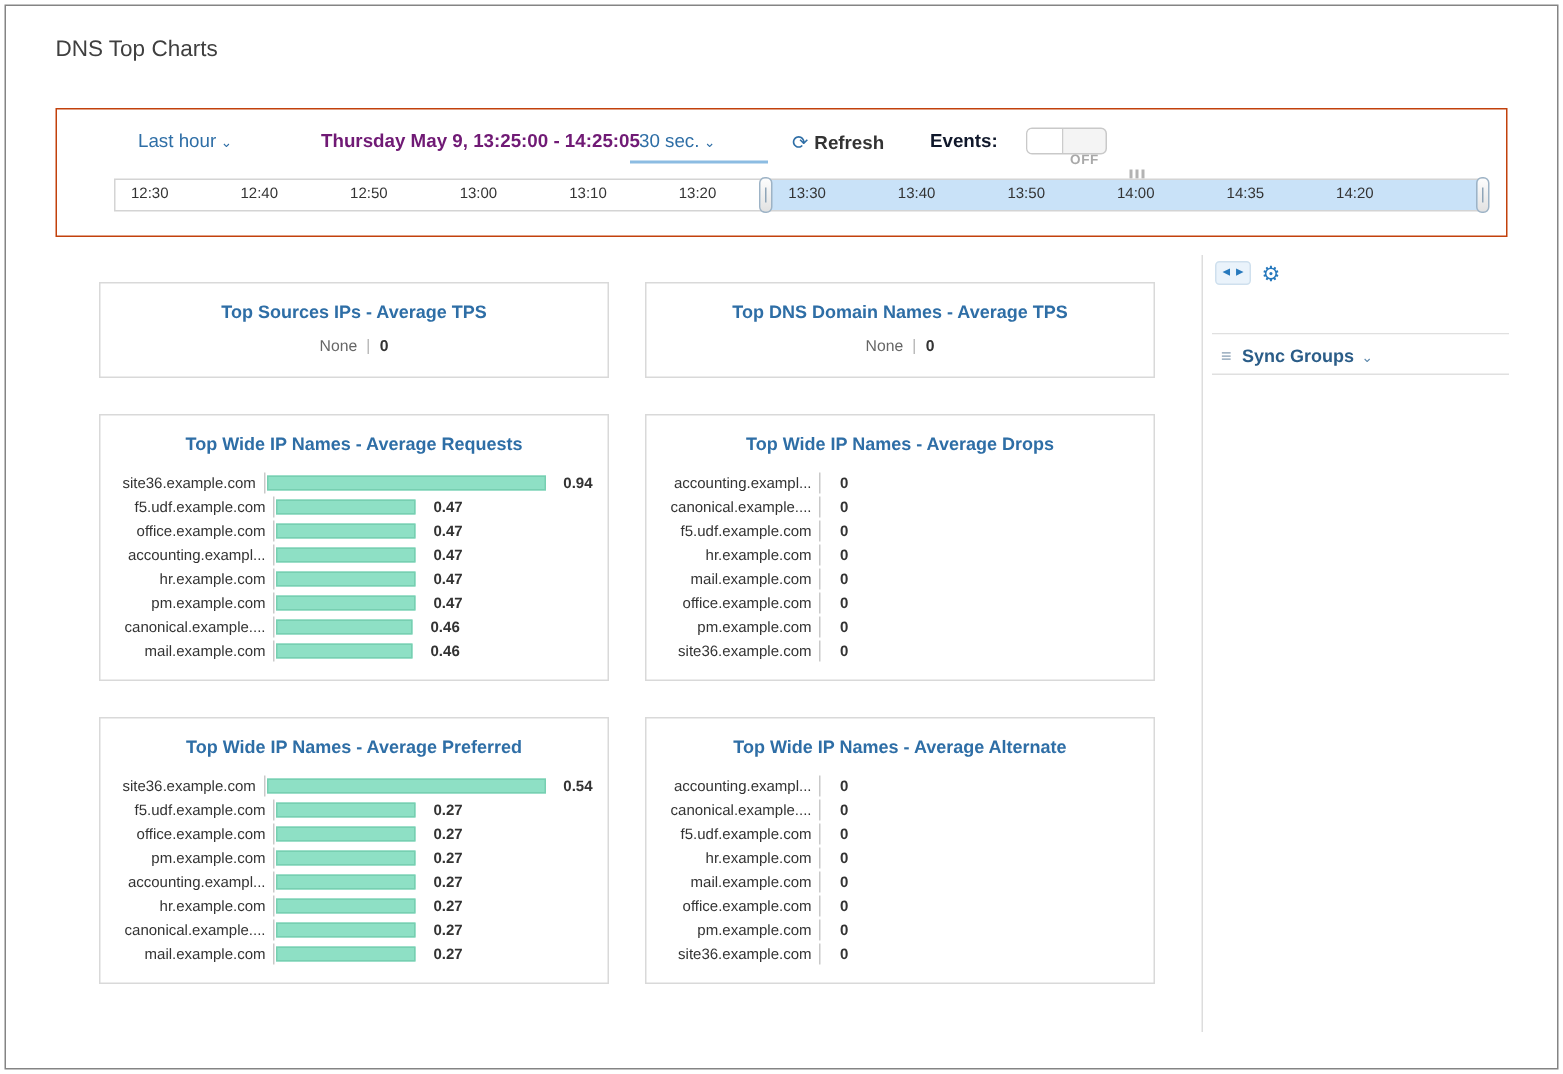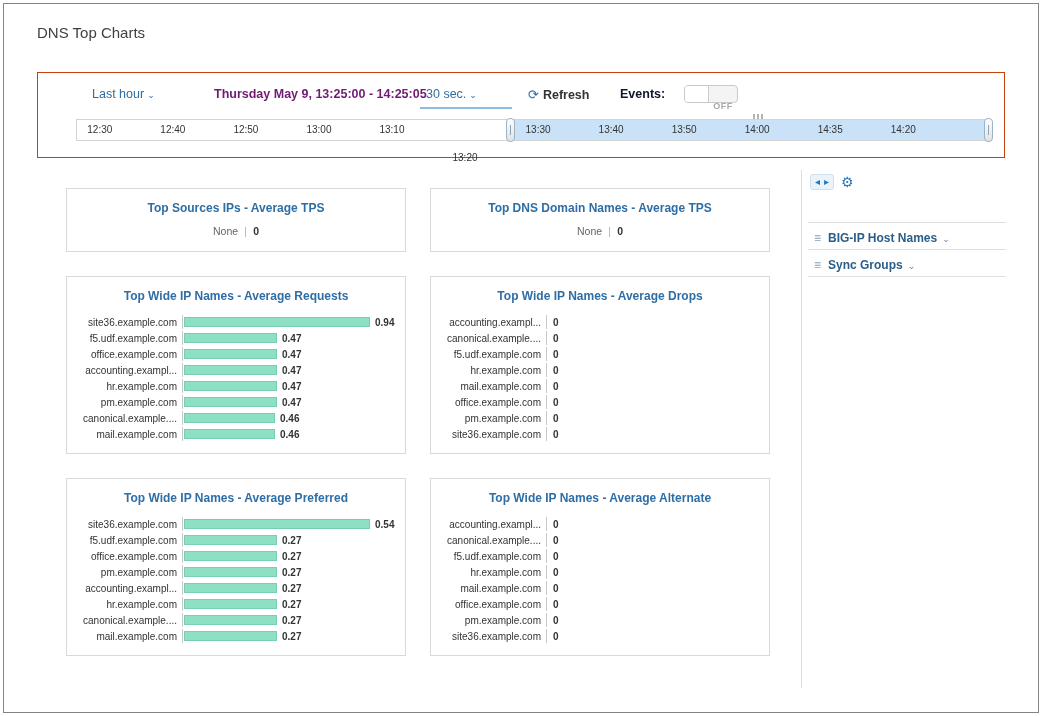--- a/index.html
+++ b/index.html
@@ -39,21 +39,21 @@
   .panel { border: 1px solid #d9d9d9; background: #fff; padding: 8px 10px 10px; }
   .panel-title { text-align: center; color: #2e6ea6; font-size: 12px; font-weight: bold; padding: 4px 0 10px; }
   .none-row { text-align: center; font-size: 10.5px; color: #666; padding-bottom: 4px; }
   .none-sep { display: inline-block; width: 1px; height: 10px; background: #bbb; margin: 0 7px; vertical-align: middle; }
   .none-val { font-weight: bold; color: #333; }
   .chart-row { display: flex; align-items: center; height: 14px; margin: 2px 0; font-size: 10px; }
   .chart-label { width: 105px; text-align: right; padding-right: 5px; color: #333; white-space: nowrap; overflow: hidden; }
   .bar-area { display: flex; align-items: center; height: 100%; border-left: 1px solid #c9c9c9; padding-left: 1px; }
   .bar-wrap { width: 186px; height: 10px; }
   .bar { height: 10px; background: #8ee0c5; border: 1px solid #77cfb1; }
-  .bar-value { margin-left: 5px; font-weight: bold; color: #333; font-size: 10px; }
+  .bar-value { margin-left: 12px; font-weight: bold; color: #333; font-size: 10px; }
 
   
   .sidebar { position: absolute; left: 797px; right: 32px; top: 166px; bottom: 24px; border-left: 1px solid #ddd; padding: 4px 0 0 6px; }
   .sidebar-icons { display: flex; align-items: center; gap: 7px; padding-left: 2px; }
   .navbox { display: inline-flex; gap: 4px; align-items: center; border: 1px solid #cfe0ee; background: #eaf3fb; border-radius: 3px; padding: 1px 4px; cursor: pointer; }
   .navbox span { color: #2779bd; font-size: 10px; line-height: 12px; }
   .gear { color: #2779bd; font-size: 14px; cursor: pointer; }
   .sidebar-panels { position: absolute; left: 6px; right: 0; top: 52px; border-top: 1px solid #e0e0e0; }
   .side-panel { height: 27px; line-height: 27px; border-bottom: 1px solid #e0e0e0; padding-left: 6px; white-space: nowrap; cursor: pointer; background: #fff; }
   .ham { color: #8aa0b5; margin-right: 7px; font-size: 12px; }
@@ -86,21 +86,21 @@
     <div class="grip"><i></i><i></i><i></i></div>
 
     <div class="timeline">
       <div class="selection"></div>
       <div class="ticks" id="ticks">
           <span class="tick" style="left: 2.5%;">12:30</span>
           <span class="tick" style="left: 10.5%;">12:40</span>
           <span class="tick" style="left: 18.5%;">12:50</span>
           <span class="tick" style="left: 26.5%;">13:00</span>
           <span class="tick" style="left: 34.5%;">13:10</span>
-          <span class="tick" style="left: 42.5%; margin-top: 28px;">13:20</span>
+          <span class="tick" style="left: 42.5%;">13:20</span>
           <span class="tick" style="left: 50.5%;">13:30</span>
           <span class="tick" style="left: 58.5%;">13:40</span>
           <span class="tick" style="left: 66.5%;">13:50</span>
           <span class="tick" style="left: 74.5%;">14:00</span>
           <span class="tick" style="left: 82.5%;">14:35</span>
           <span class="tick" style="left: 90.5%;">14:20</span>
         </div>
       <div class="handle left"></div>
       <div class="handle right"></div>
     </div>
@@ -371,18 +371,17 @@
 
   <div class="sidebar">
     <div class="sidebar-icons">
       <span class="navbox">
         <span>◂</span>
         <span>▸</span>
       </span>
       <span class="gear">⚙</span>
     </div>
     <div class="sidebar-panels" id="sidebarPanels">
-        <div class="side-panel"><span class="ham">≡</span><span class="side-label">BIG-IP Host Names</span><span class="caret2">⌄</span></div>
         <div class="side-panel"><span class="ham">≡</span><span class="side-label">Sync Groups</span><span class="caret2">⌄</span></div>
       </div>
   </div>
 
 </div>
 
 </body></html>

